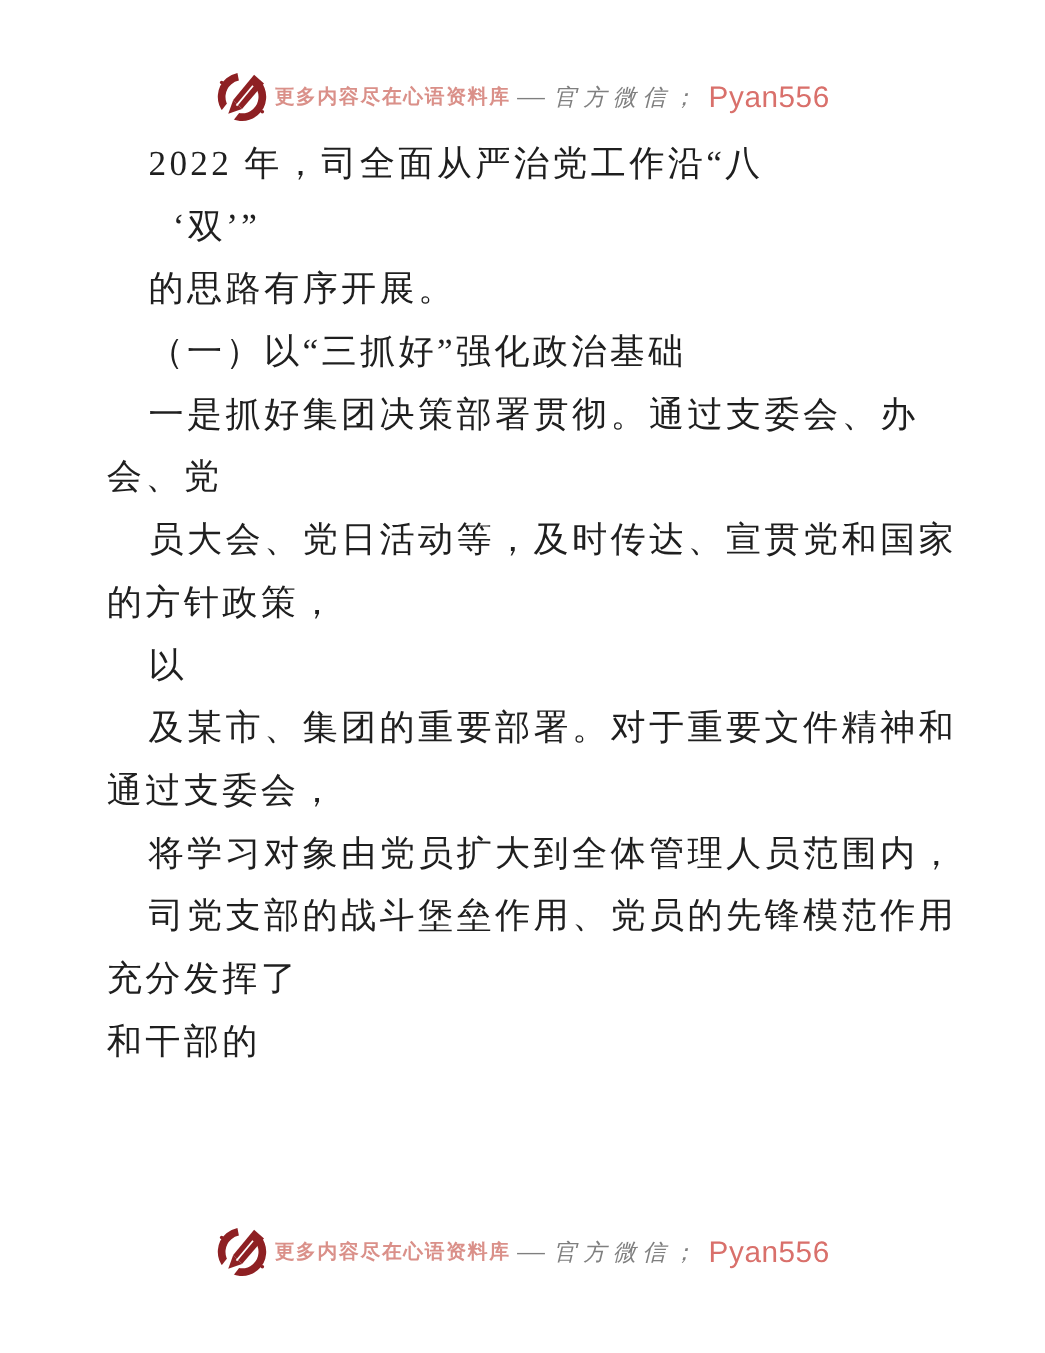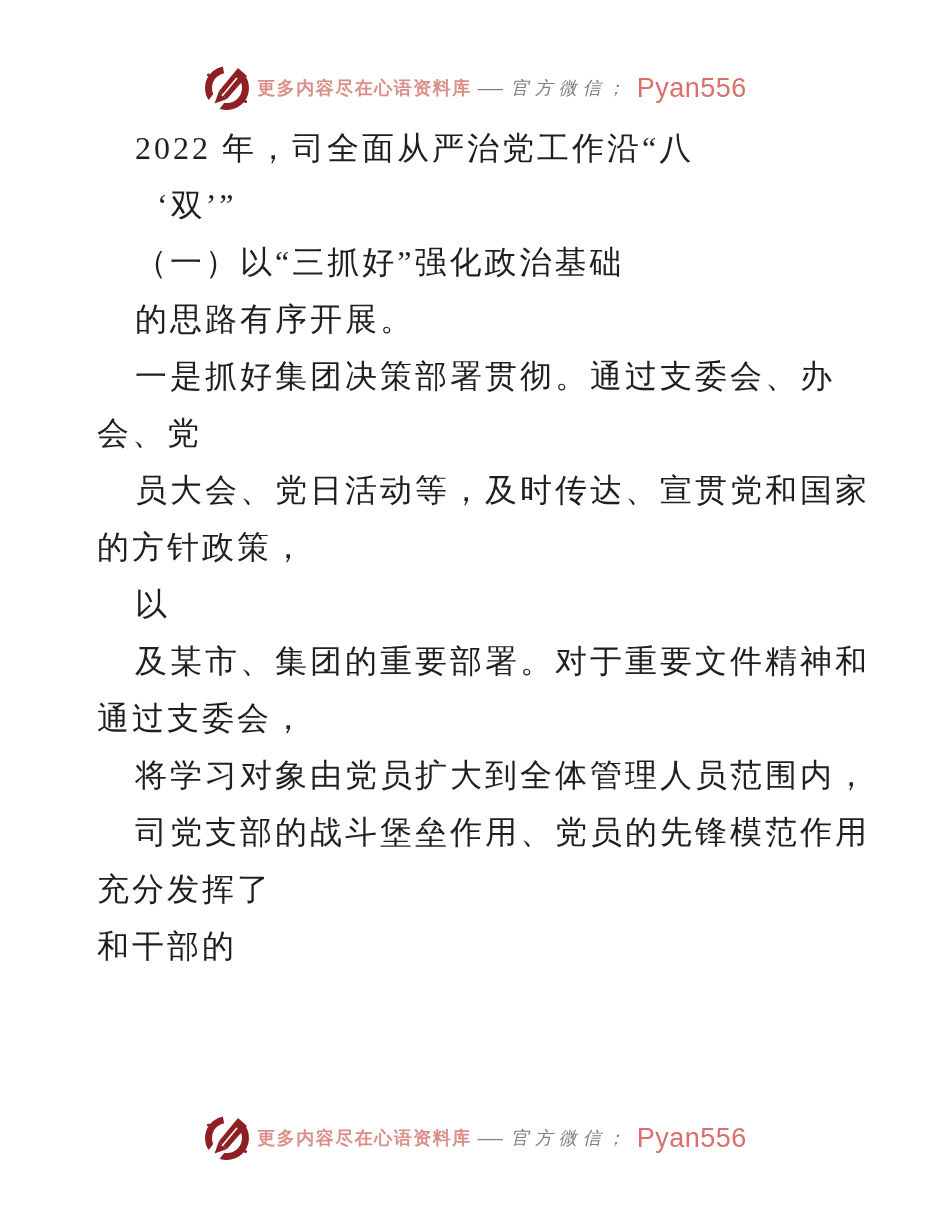--- a/index.html
+++ b/index.html
@@ -45,21 +45,21 @@
     font-weight: bold;
     font-family: "Liberation Serif", "DejaVu Serif", serif;
   }
   .wm-sep {
     color: var(--label-color);
     font-size: 25px;
     margin: 0 2px 0 0;
   }
   .wm-label {
     color: var(--label-color);
-    font-size: 18px;
+    font-size: 21px;
     letter-spacing: 6px;
     font-style: italic;
     font-family: Liberation Mono, monospace;
   }
   .wm-account {
     color: var(--account-color);
     font-size: 27px;
     font-family: "Liberation Sans", "DejaVu Sans", sans-serif;
     letter-spacing: 0.5px;
   }
@@ -100,22 +100,22 @@
   </svg>
   <span class="wm-site">更多内容尽在心语资料库</span>
     <span class="wm-sep">—</span>
     <span class="wm-label">官方微信；</span>
   <span class="wm-account">Pyan556</span>
 </div>
 
 <div class="doc-body">
     <div class="line ind-1">2022 年，司全面从严治党工作沿“八</div>
     <div class="line ind-2">‘双’”</div>
+    <div class="line ind-1">的思路有序开展。</div>
     <div class="line ind-1">（一）以“三抓好”强化政治基础</div>
-    <div class="line ind-1">的思路有序开展。</div>
     <div class="line ind-1">一是抓好集团决策部署贯彻。通过支委会、办</div>
     <div class="line ind-0">会、党</div>
     <div class="line ind-1">员大会、党日活动等，及时传达、宣贯党和国家</div>
     <div class="line ind-0">的方针政策，</div>
     <div class="line ind-1">以</div>
     <div class="line ind-1">及某市、集团的重要部署。对于重要文件精神和</div>
     <div class="line ind-0">通过支委会，</div>
     <div class="line ind-1">将学习对象由党员扩大到全体管理人员范围内，</div>
     <div class="line ind-1">司党支部的战斗堡垒作用、党员的先锋模范作用</div>
     <div class="line ind-0">充分发挥了</div>

